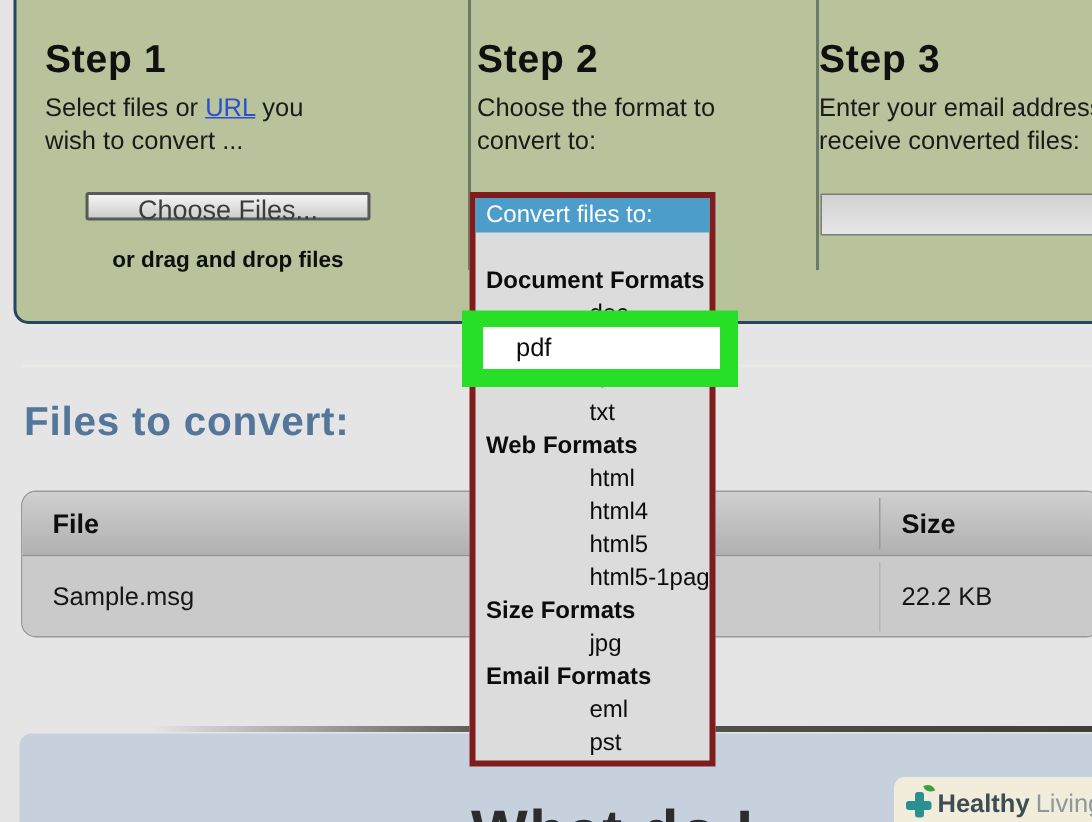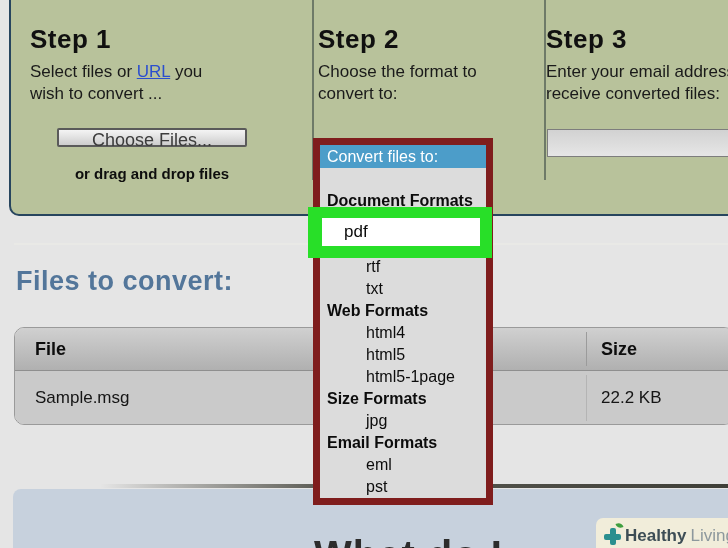--- a/index.html
+++ b/index.html
@@ -116,34 +116,34 @@
   }
   .leaf-icon {
     position:absolute; left:13px; top:-3px; width:7px; height:5px;
     background:#3f9f3f; border-radius:0 6px 0 6px; transform:rotate(-15deg);
   }
   .wm-bold  { font-size:17px; font-weight:bold; color:#3d4d55; margin-left:2px; }
   .wm-light { font-size:17px; color:#8d989d; margin-left:4px; }
 
   
   .format-dropdown {
-    position:absolute; left:313px; top:138px; width:180px;
-    background:#dcdcdc; border:7px solid #7f1d1d; z-index:10;
+    position:absolute; left:313px; top:128px; width:164px;
+    background:#dcdcdc; border:4px solid #7f1d1d; z-index:10;
   }
   .select-header {
     height:23px; line-height:23px; background:#4c9dc9; color:#ffffff;
     font-size:16px; padding-left:7px; cursor:pointer;
   }
   .format-dropdown ul { list-style:none; }
   .format-dropdown li {
     height:22px; line-height:22px; font-size:16px; color:#0c0c0c;
     white-space:nowrap; overflow:hidden;
   }
   .format-dropdown li.group  { font-weight:bold; padding-left:7px; }
-  .format-dropdown li.option { padding-left:46px; cursor:pointer; }
+  .format-dropdown li.option { padding-left:32px; cursor:pointer;margin-left:44px; }
   .format-dropdown li.blank  { }
 
   
   .green-highlight {
     position:absolute; left:308px; top:207px; width:184px; height:51px;
     background:#28df28; z-index:11;
   }
   .highlight-inner {
     position:absolute; left:14px; top:11px; width:158px; height:28px;
     background:#ffffff; display:flex; align-items:center;
@@ -211,20 +211,21 @@
   <div class="format-dropdown">
     <div class="select-header">Convert files to:</div>
     <ul>
       <li class="blank"></li>
       <li class="group">Document Formats</li>
       <li class="option">doc</li>
       <li class="option">pdf</li>
       <li class="option">rtf</li>
       <li class="option">txt</li>
       <li class="group">Web Formats</li>
+      <li class="option">html</li>
       <li class="option">html4</li>
       <li class="option">html5</li>
       <li class="option">html5-1page</li>
       <li class="group">Size Formats</li>
       <li class="option">jpg</li>
       <li class="group">Email Formats</li>
       <li class="option">eml</li>
       <li class="option">pst</li>
     </ul>
   </div>

